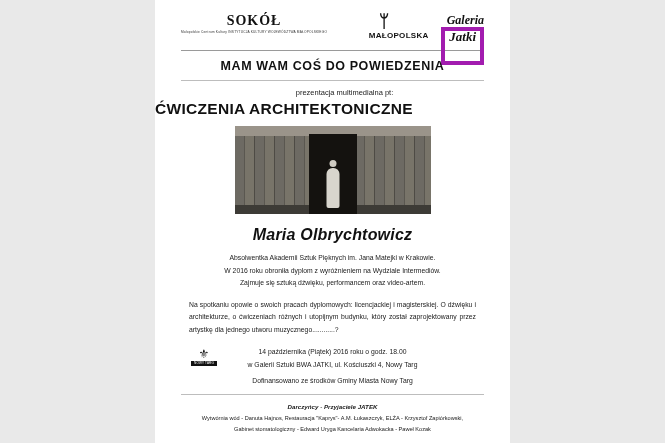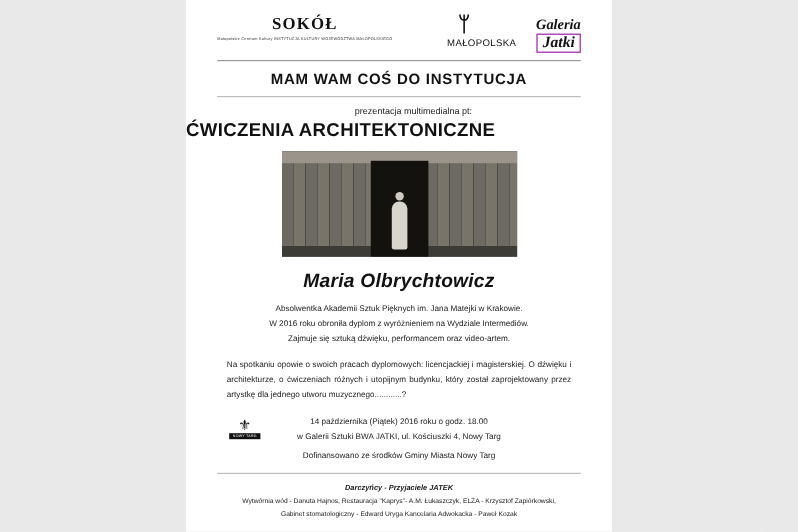--- a/index.html
+++ b/index.html
@@ -58,21 +58,21 @@
   .logo-malo { text-align: center; }
   .logo-malo-mark {
     font-size: 17px;
     line-height: 14px;
     color: #111;
     font-family: "DejaVu Sans", sans-serif;
     font-weight: bold;
   }
   .logo-malo-name {
     font-size: 8px;
-    font-weight: normal;
+    font-weight: bold;
     color: #111;
     letter-spacing: .3px;
     margin-top: 3px;
     margin-left: 29px;
   }
   .logo-jatki {
     text-align: right;
     line-height: 1.05;
   }
   .logo-jatki .g1 {
@@ -86,22 +86,22 @@
     font-family: "Liberation Serif", serif;
     font-size: 13px;
     font-weight: bold;
     font-style: italic;
     color: #111;
     display: block;
     margin-top: -2px;
   }
   .jatki-box {
     display: inline-block;
-    border: 1px solid #a21caf;
-    padding: 1px 4px 2px 4px;
+    border: 4px solid #a21caf;
+    padding: 1px 4px 18px 4px;
   }
 
   
   .rule {
     border: none;
     border-top: 1px solid #9a9a9a;
     margin: 6px 26px 0 26px;
   }
   .rule.thin { border-top: 1px solid #bdbdbd; }
 
@@ -296,21 +296,21 @@
       <div class="logo-jatki">
         <div class="g1">Galeria</div>
         <span class="jatki-box">
           <span class="g2">Jatki</span>
         </span>
       </div>
     </div>
 
     <hr class="rule">
 
-    <div class="headline">MAM WAM COŚ DO INSTYTUCJA</div>
+    <div class="headline">MAM WAM COŚ DO POWIEDZENIA</div>
 
     <hr class="rule thin">
 
     <div class="sub-small">prezentacja multimedialna pt:</div>
     <div class="title">ĆWICZENIA ARCHITEKTONICZNE</div>
 
     <div class="photo-wrap">
       <div class="photo">
         <div class="planks"></div>
         <div class="photo-top"></div>

